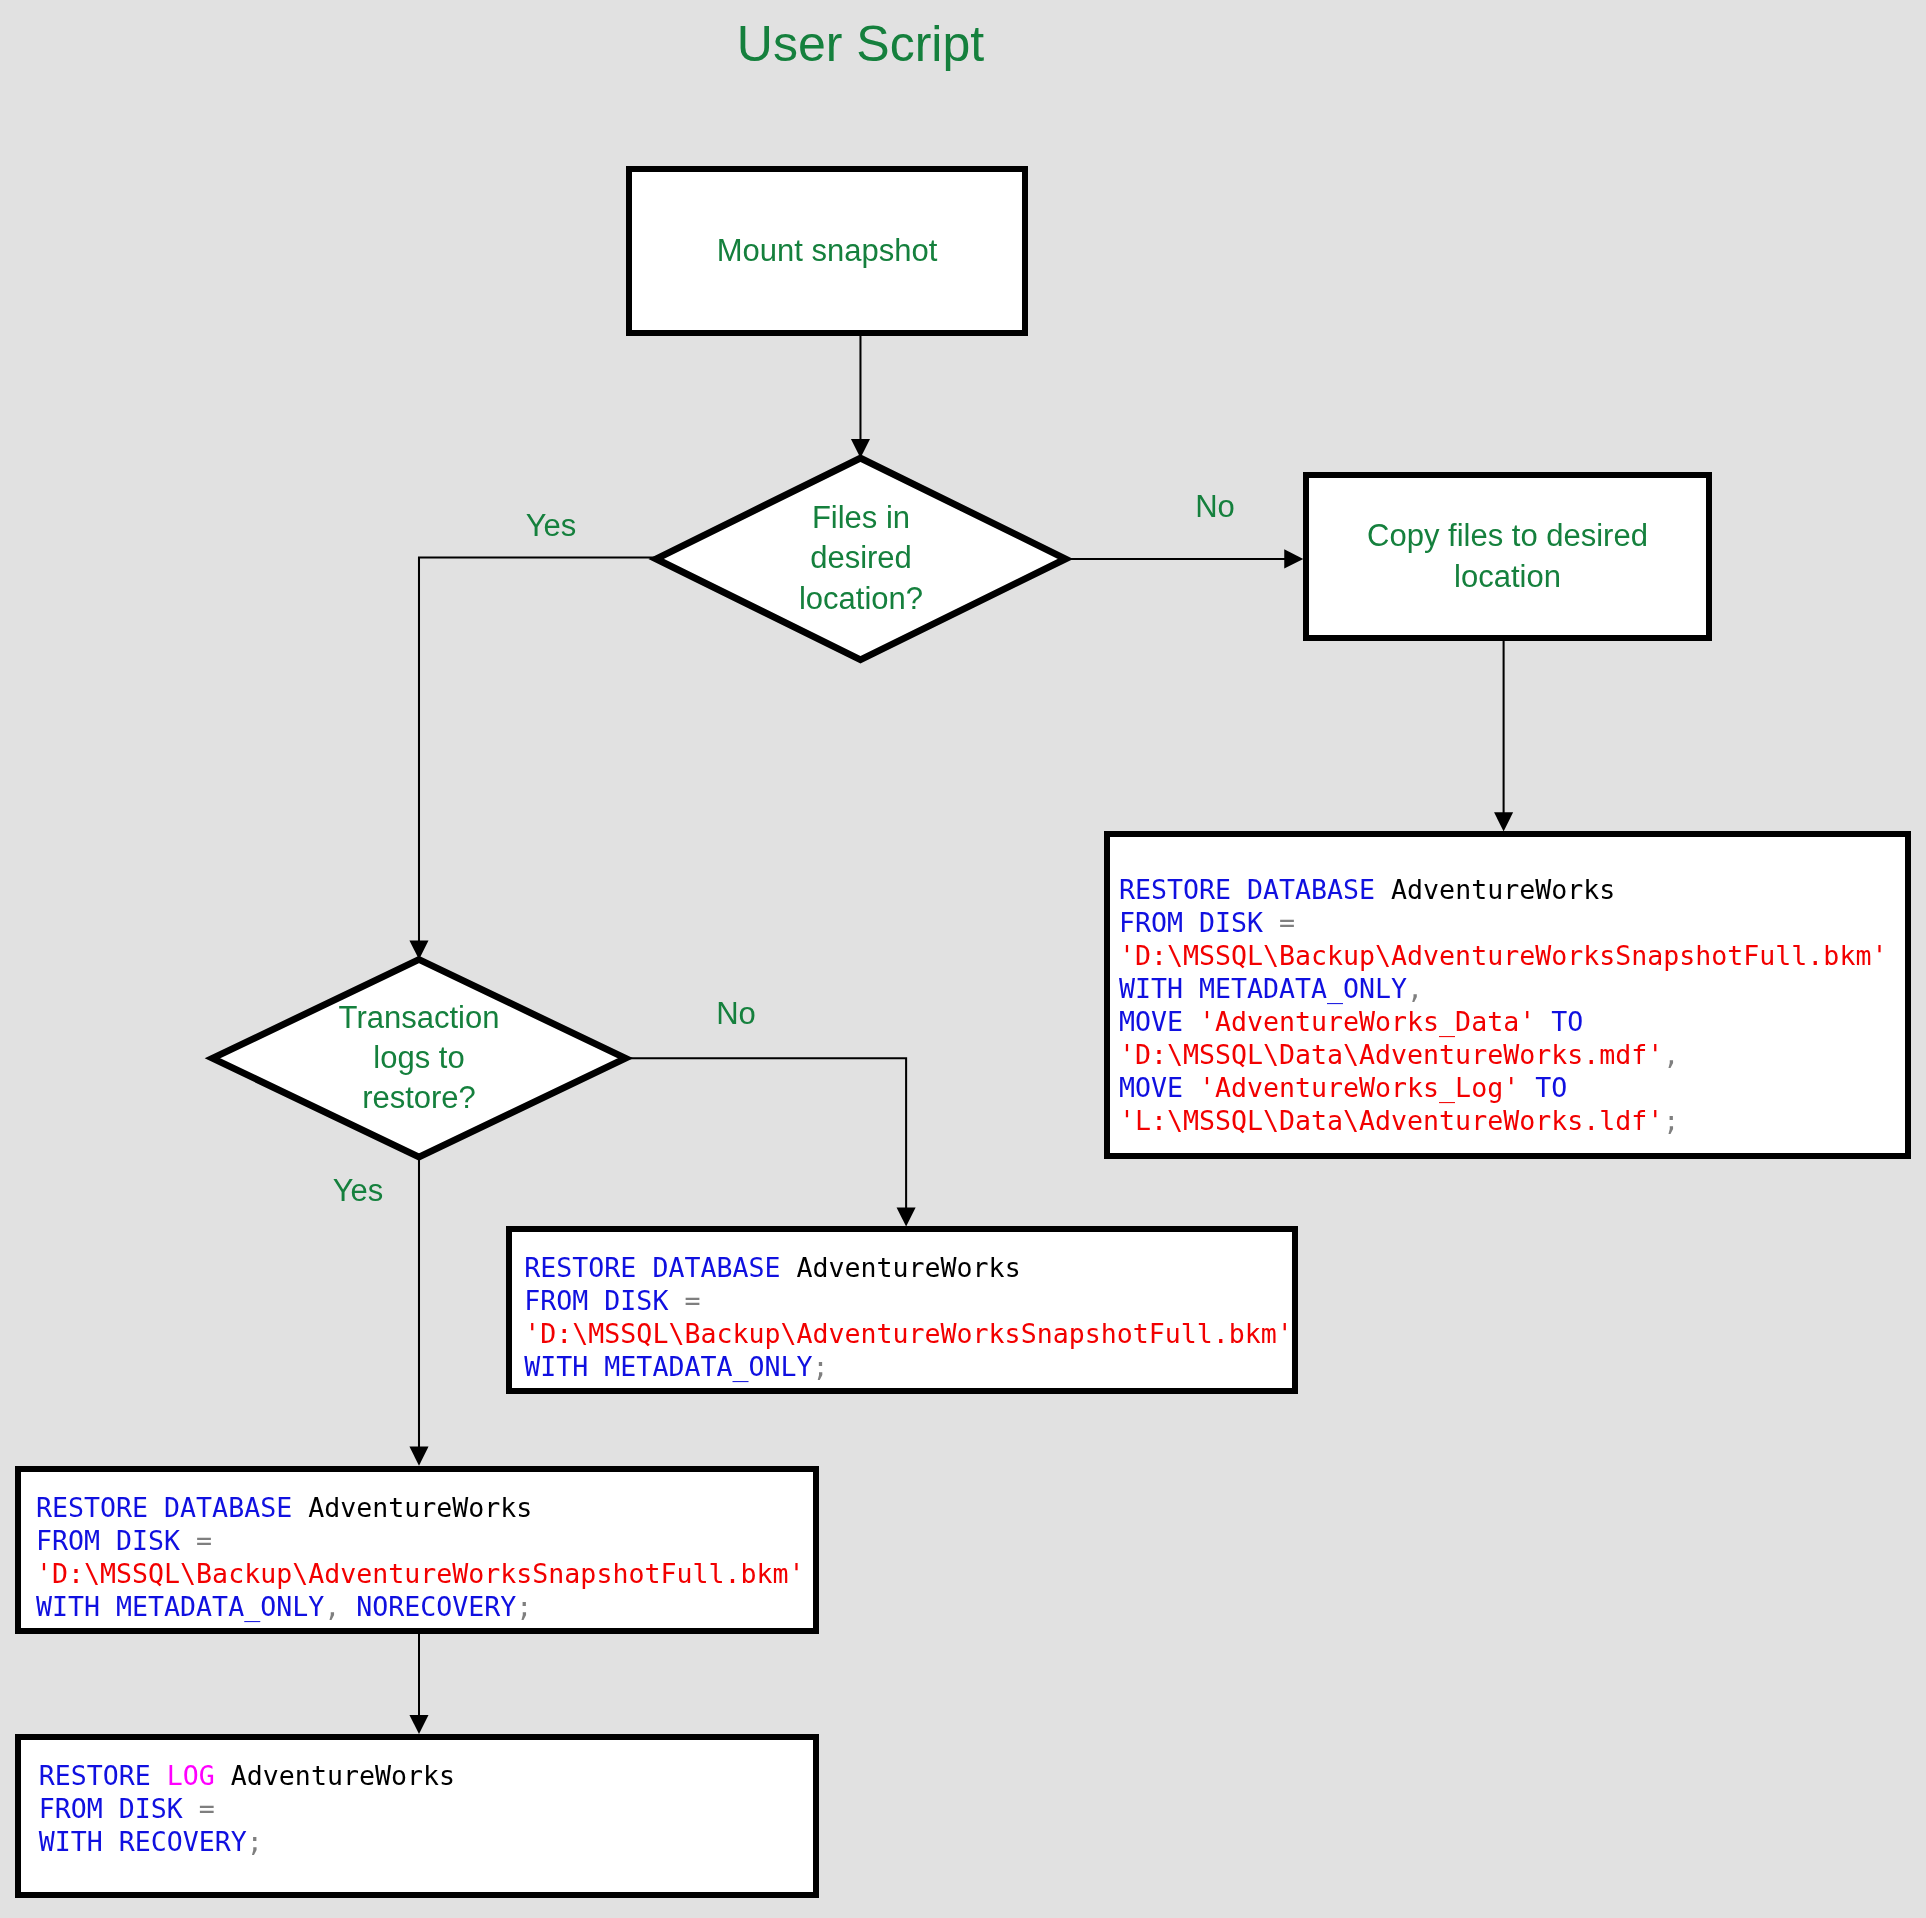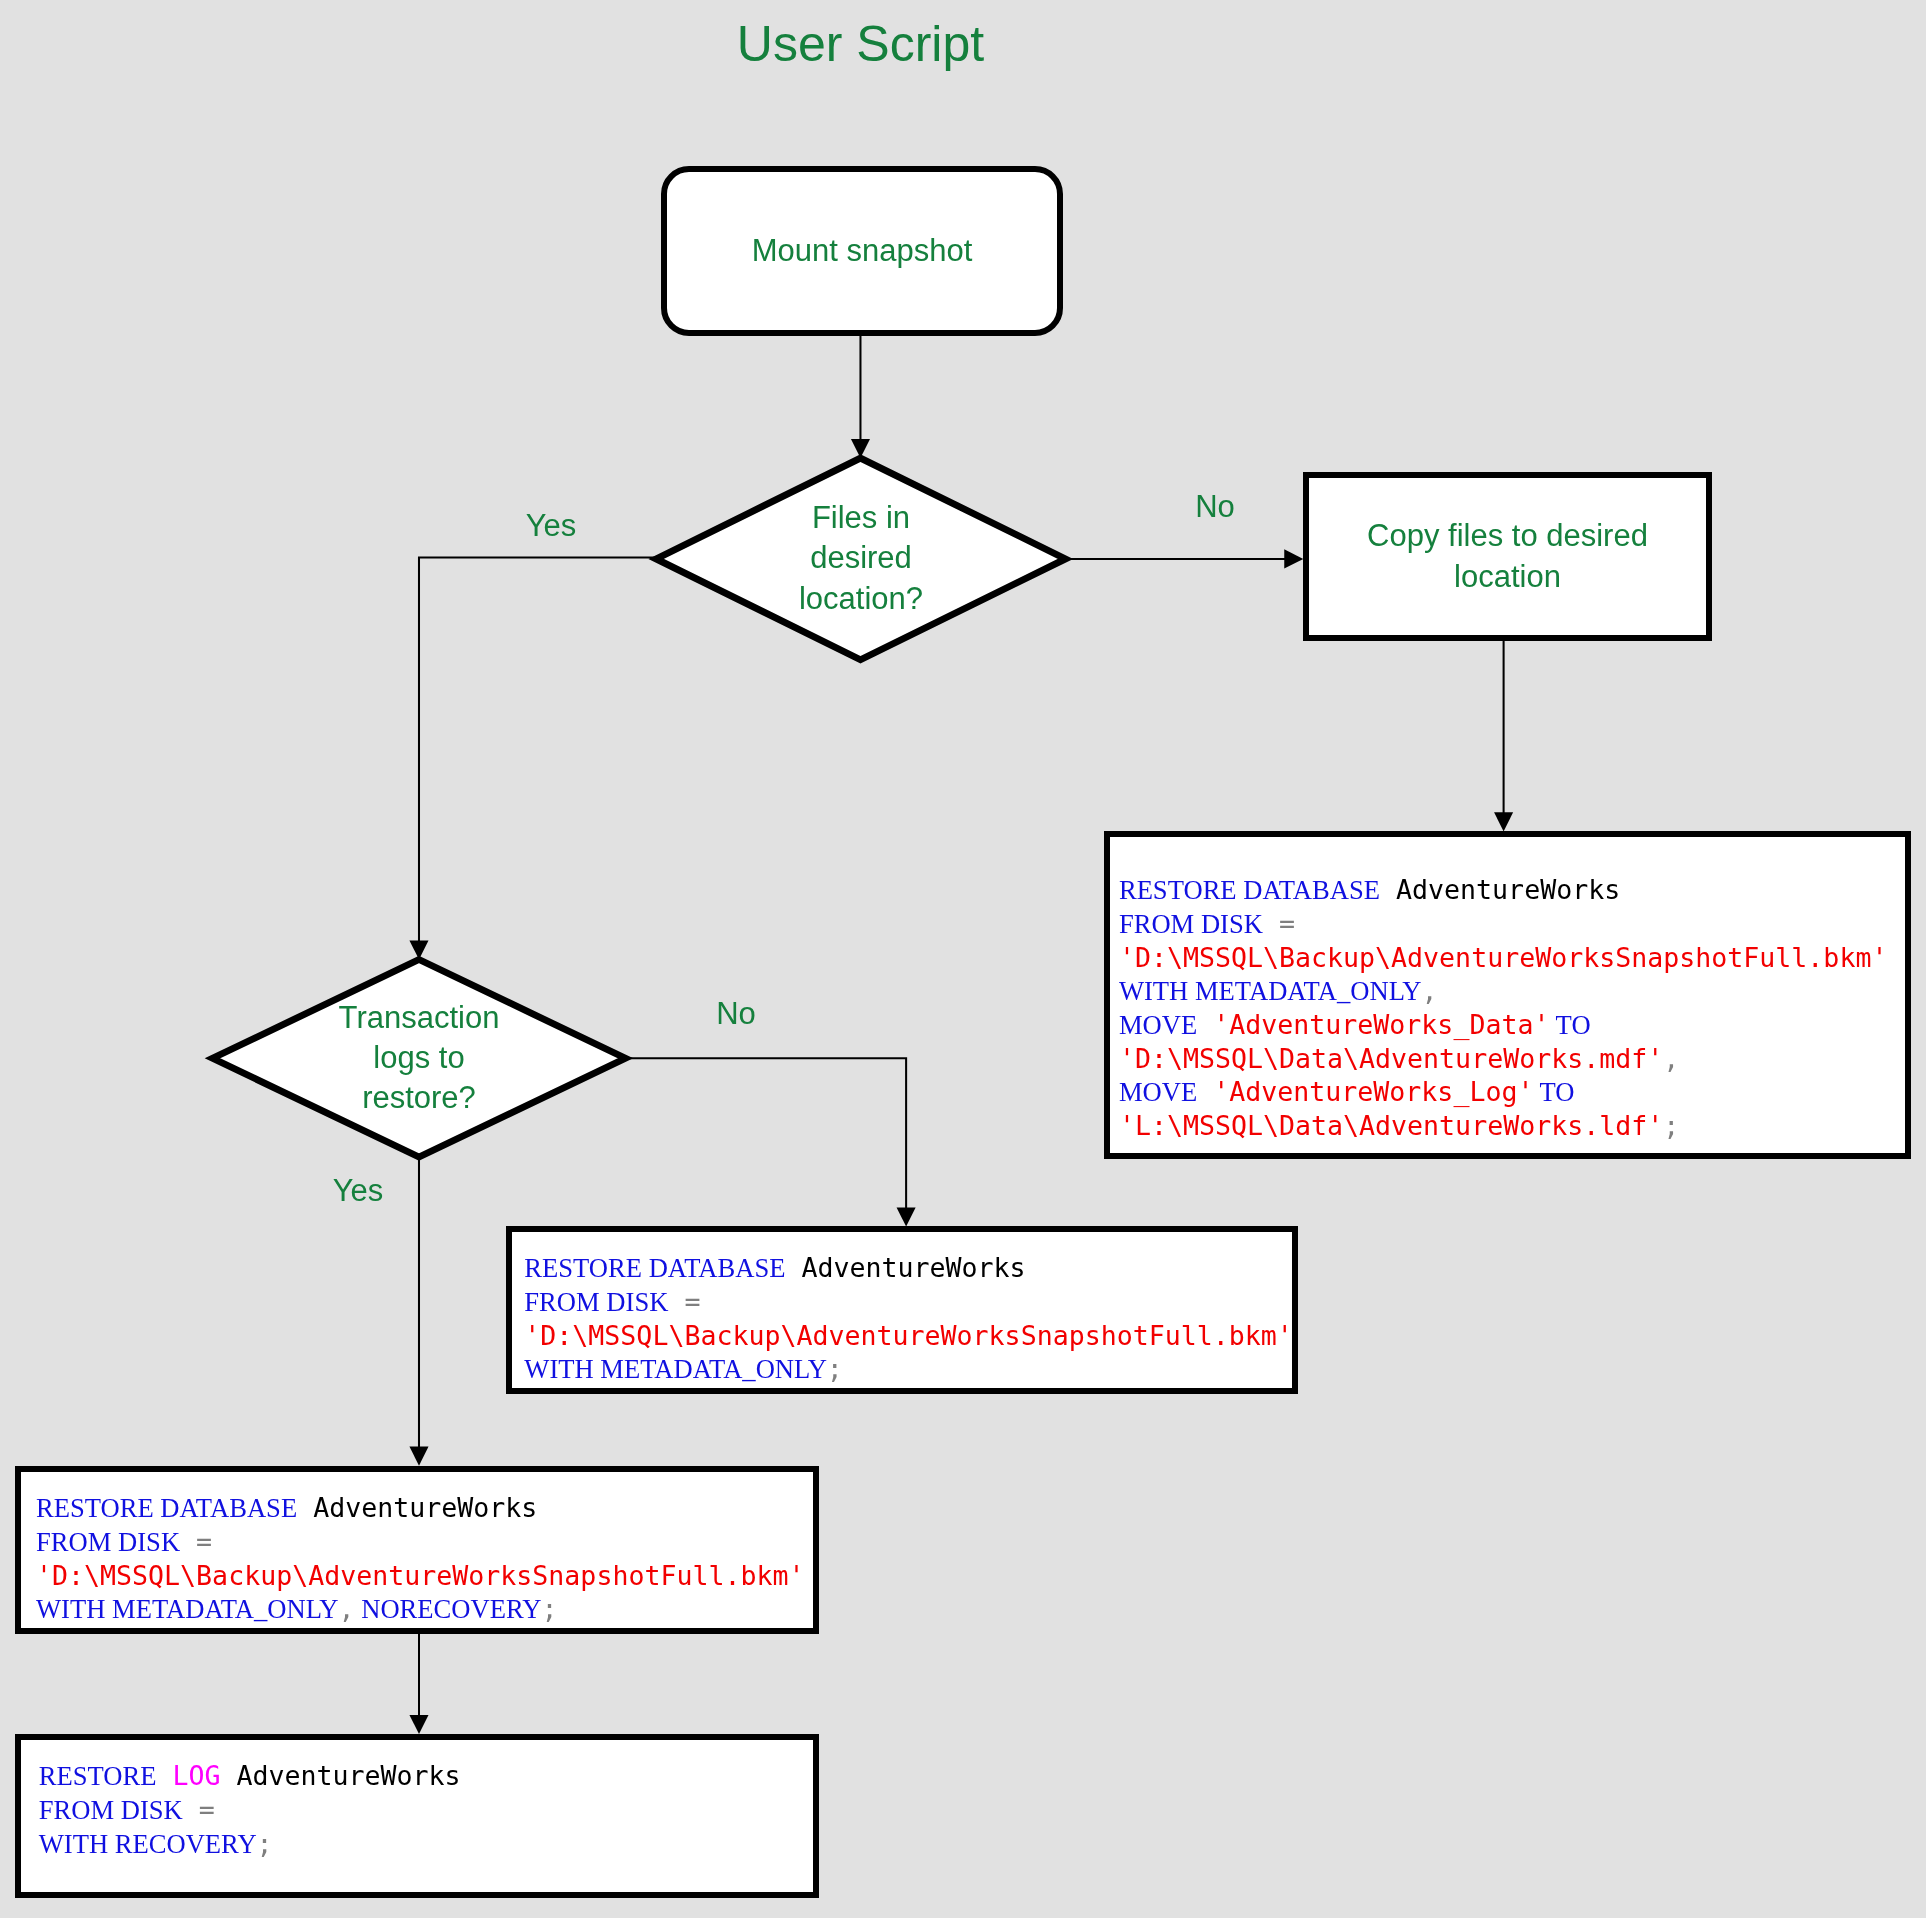--- a/index.html
+++ b/index.html
@@ -27,26 +27,26 @@
     background:transparent;
   }
   .edge-label{font-size:31px;width:82px;text-align:center;}
   .code-box{
     position:absolute;z-index:2;
     background:#fff;border:6.8px solid #000;box-sizing:border-box;
     font-family:"DejaVu Sans Mono","Liberation Mono",monospace;
     font-size:26.6px;line-height:33px;
   }
   .code-line{white-space:pre;}
-  .tok-kw{color:var(--c-keyword);font-family:Liberation Serif, serif;}
+  .tok-kw{color:var(--c-keyword);}
   .tok-str{color:var(--c-string);}
   .tok-op{color:var(--c-operator);}
   .tok-fn{color:var(--c-function);}
   .tok-id{color:var(--c-identifier);}
-  #node-mount{left:661px;top:166px;width:402px;height:170px;border-radius:28px;}
+  #node-mount{left:626px;top:166px;width:402px;height:170px;}
   #node-copy{left:1303px;top:472px;width:409px;height:169px;padding:0 37px;}
   #label-diamond-files{left:769px;top:470px;width:184px;height:177px;}
   #label-diamond-logs{left:327px;top:971px;width:184px;height:174px;}
   #code-restore-move{left:1104px;top:831px;width:807px;height:328px;padding:36px 6.8px 0 8.9px;}
   #code-restore-metadata{left:506px;top:1226px;width:792px;height:168px;padding:19px 0 0 12.3px;}
   #code-restore-norecovery{left:15px;top:1466px;width:804px;height:168px;padding:19px 0 0 15px;}
   #code-restore-log{left:15px;top:1734px;width:804px;height:164px;padding:19px 0 0 17.7px;}
   #edgelabel-files-yes{left:510px;top:508px;}
   #edgelabel-files-no{left:1174px;top:489px;}
   #edgelabel-logs-no{left:695px;top:996px;}

